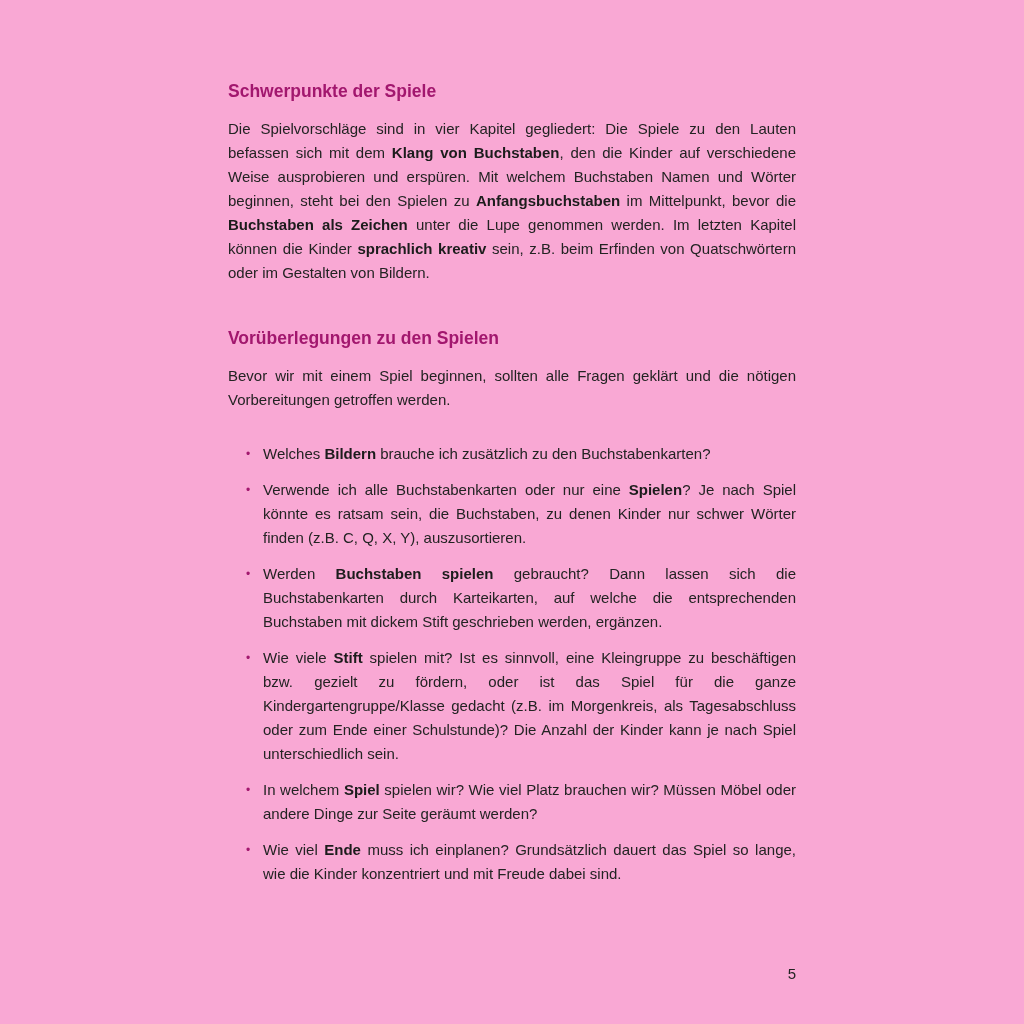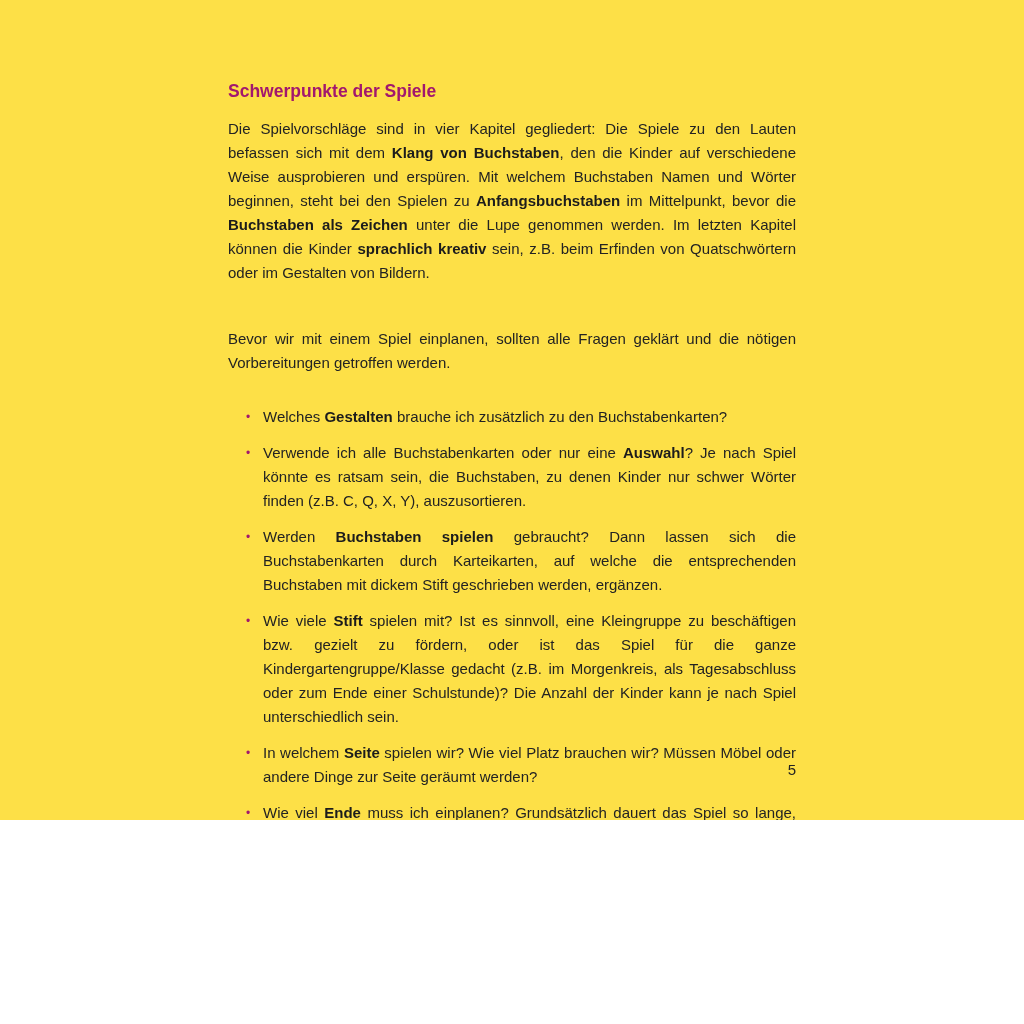--- a/index.html
+++ b/index.html
@@ -3,22 +3,22 @@
 <meta charset="utf-8">
 <style>
   html, body {
     margin: 0;
     padding: 0;
     background: #ffffff;
   }
   .page {
     position: relative;
     width: 1024px;
-    height: 820px;
-    background: #fde047;
+    height: 1024px;
+    background: #f9a8d4;
     font-family: "Liberation Sans", sans-serif;
     color: #232323;
     overflow: hidden;
   }
   .content {
     position: absolute;
     left: 228px;
     top: 80px;
     width: 568px;
   }
@@ -82,42 +82,43 @@
 
 <div class="page">
   <div class="content">
 
     <div class="section">
       <h2 class="section-heading">Schwerpunkte der Spiele</h2>
       <p class="body-paragraph">Die Spielvorschläge sind in vier Kapitel gegliedert: Die Spiele zu den Lauten befassen sich mit dem <strong>Klang von Buchstaben</strong>, den die Kinder auf verschiedene Weise ausprobieren und erspüren. Mit welchem Buchstaben Namen und Wörter beginnen, steht bei den Spielen zu <strong>Anfangsbuchstaben</strong> im Mittelpunkt, bevor die <strong>Buchstaben als Zeichen</strong> unter die Lupe genommen werden. Im letzten Kapitel können die Kinder <strong>sprachlich kreativ</strong> sein, z.B. beim Erfinden von Quatschwörtern oder im Gestalten von Bildern.</p>
     </div>
 
     <div class="section">
-      <p class="body-paragraph">Bevor wir mit einem Spiel einplanen, sollten alle Fragen geklärt und die nötigen Vorbereitungen getroffen werden.</p>
+      <h2 class="section-heading">Vorüberlegungen zu den Spielen</h2>
+      <p class="body-paragraph">Bevor wir mit einem Spiel beginnen, sollten alle Fragen geklärt und die nötigen Vorbereitungen getroffen werden.</p>
 
       <ul class="bullet-list">
         <li class="bullet-item">
           <span class="bullet-dot">•</span>
-          <span class="bullet-text">Welches <strong>Gestalten</strong> brauche ich zusätzlich zu den Buchstabenkarten?</span>
+          <span class="bullet-text">Welches <strong>Bildern</strong> brauche ich zusätzlich zu den Buchstabenkarten?</span>
         </li>
         <li class="bullet-item">
           <span class="bullet-dot">•</span>
-          <span class="bullet-text">Verwende ich alle Buchstabenkarten oder nur eine <strong>Auswahl</strong>? Je nach Spiel könnte es ratsam sein, die Buchstaben, zu denen Kinder nur schwer Wörter finden (z.B. C, Q, X, Y), auszusortieren.</span>
+          <span class="bullet-text">Verwende ich alle Buchstabenkarten oder nur eine <strong>Spielen</strong>? Je nach Spiel könnte es ratsam sein, die Buchstaben, zu denen Kinder nur schwer Wörter finden (z.B. C, Q, X, Y), auszusortieren.</span>
         </li>
         <li class="bullet-item">
           <span class="bullet-dot">•</span>
           <span class="bullet-text">Werden <strong>Buchstaben spielen</strong> gebraucht? Dann lassen sich die Buchstabenkarten durch Karteikarten, auf welche die entsprechenden Buchstaben mit dickem Stift geschrieben werden, ergänzen.</span>
         </li>
         <li class="bullet-item">
           <span class="bullet-dot">•</span>
           <span class="bullet-text">Wie viele <strong>Stift</strong> spielen mit? Ist es sinnvoll, eine Kleingruppe zu beschäftigen bzw. gezielt zu fördern, oder ist das Spiel für die ganze Kindergartengruppe/Klasse gedacht (z.B. im Morgenkreis, als Tagesabschluss oder zum Ende einer Schulstunde)? Die Anzahl der Kinder kann je nach Spiel unterschiedlich sein.</span>
         </li>
         <li class="bullet-item">
           <span class="bullet-dot">•</span>
-          <span class="bullet-text">In welchem <strong>Seite</strong> spielen wir? Wie viel Platz brauchen wir? Müssen Möbel oder andere Dinge zur Seite geräumt werden?</span>
+          <span class="bullet-text">In welchem <strong>Spiel</strong> spielen wir? Wie viel Platz brauchen wir? Müssen Möbel oder andere Dinge zur Seite geräumt werden?</span>
         </li>
         <li class="bullet-item">
           <span class="bullet-dot">•</span>
           <span class="bullet-text">Wie viel <strong>Ende</strong> muss ich einplanen? Grundsätzlich dauert das Spiel so lange, wie die Kinder konzentriert und mit Freude dabei sind.</span>
         </li>
       </ul>
     </div>
 
   </div>
 

